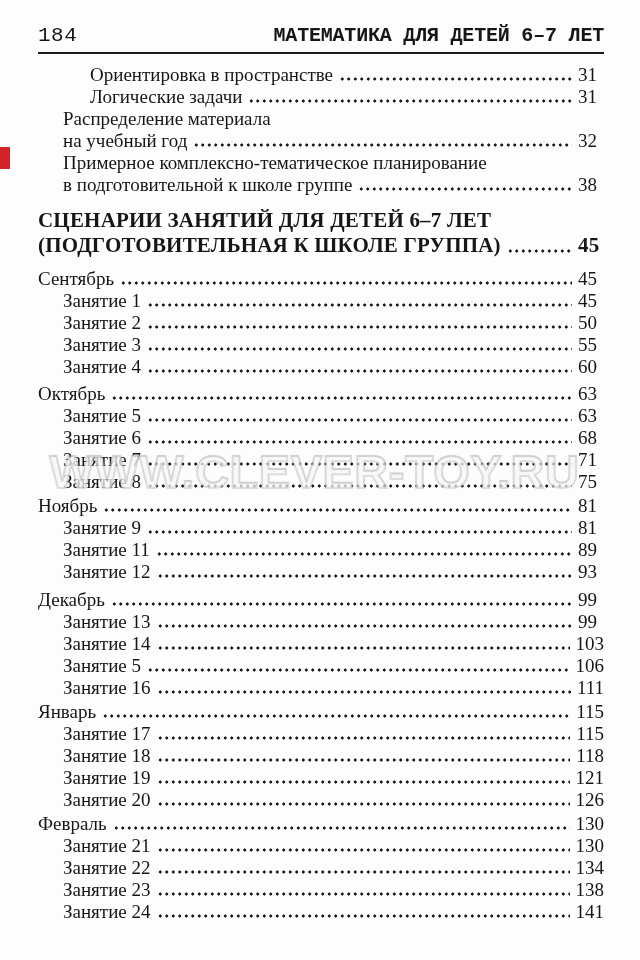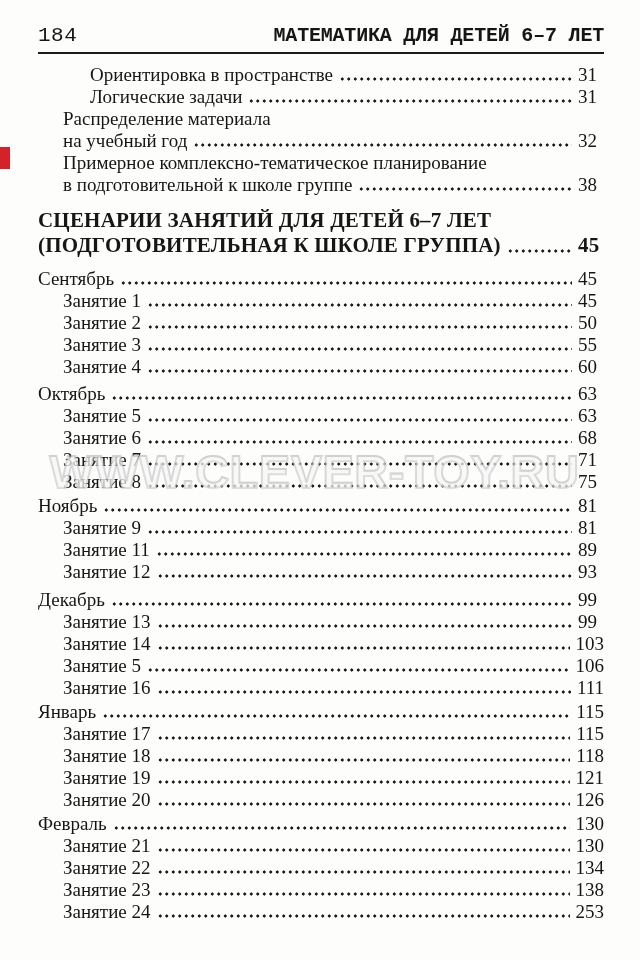--- a/index.html
+++ b/index.html
@@ -287,18 +287,18 @@
           <span class="pagenum">134</span>
         </div>
         <div class="toc-row indent-1 r-entry">
           <span class="toc-label">Занятие 23</span>
           <span class="leader"></span>
           <span class="pagenum">138</span>
         </div>
         <div class="toc-row indent-1 r-entry">
           <span class="toc-label">Занятие 24</span>
           <span class="leader"></span>
-          <span class="pagenum">253</span>
+          <span class="pagenum">141</span>
         </div>
       </div>
 
   </div>
 </div>
 
 </body></html>

